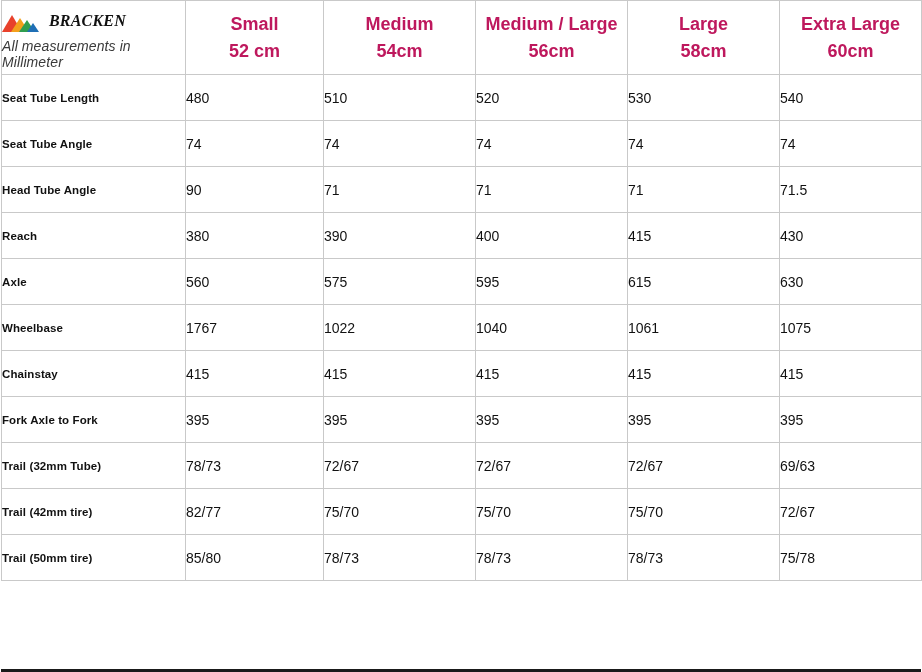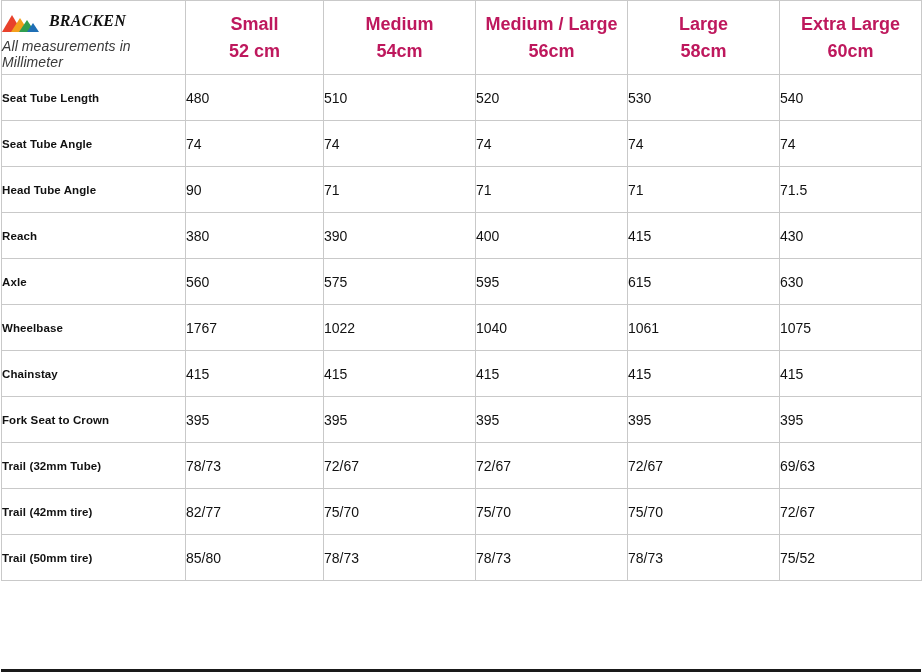--- a/index.html
+++ b/index.html
@@ -216,21 +216,21 @@
       </tr>
       <tr class="data-row">
         <td class="label-cell">Chainstay</td>
         <td class="val-cell">415</td>
         <td class="val-cell">415</td>
         <td class="val-cell">415</td>
         <td class="val-cell">415</td>
         <td class="val-cell">415</td>
       </tr>
       <tr class="data-row">
-        <td class="label-cell">Fork Seat to Crown</td>
+        <td class="label-cell">Fork Axle to Fork</td>
         <td class="val-cell">395</td>
         <td class="val-cell">395</td>
         <td class="val-cell">395</td>
         <td class="val-cell">395</td>
         <td class="val-cell">395</td>
       </tr>
       <tr class="data-row">
         <td class="label-cell">Trail (32mm Tube)</td>
         <td class="val-cell">78/73</td>
         <td class="val-cell">72/67</td>
@@ -245,19 +245,19 @@
         <td class="val-cell">75/70</td>
         <td class="val-cell">75/70</td>
         <td class="val-cell">72/67</td>
       </tr>
       <tr class="data-row">
         <td class="label-cell">Trail (50mm tire)</td>
         <td class="val-cell">85/80</td>
         <td class="val-cell">78/73</td>
         <td class="val-cell">78/73</td>
         <td class="val-cell">78/73</td>
-        <td class="val-cell">75/52</td>
+        <td class="val-cell">75/78</td>
       </tr>
     </tbody>
   </table>
 
   <div class="bottom-rule"></div>
 </div>
 
 </body></html>

